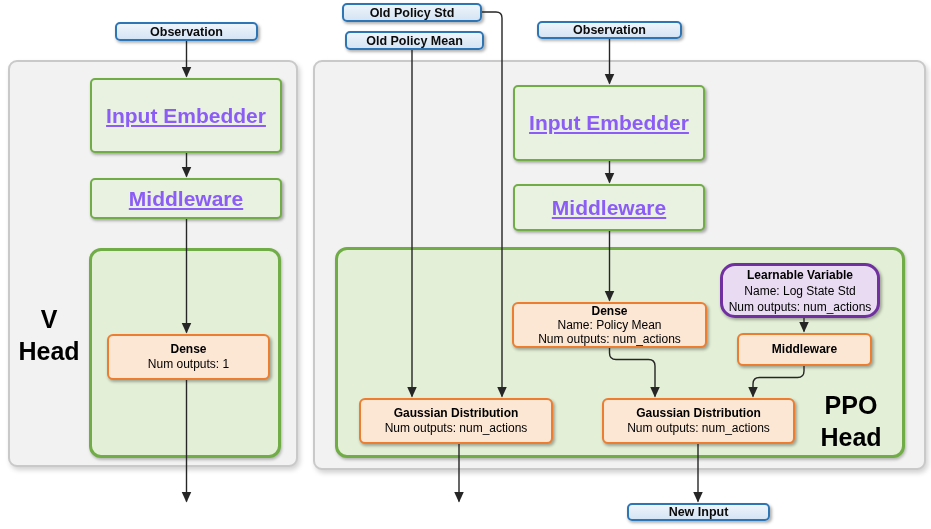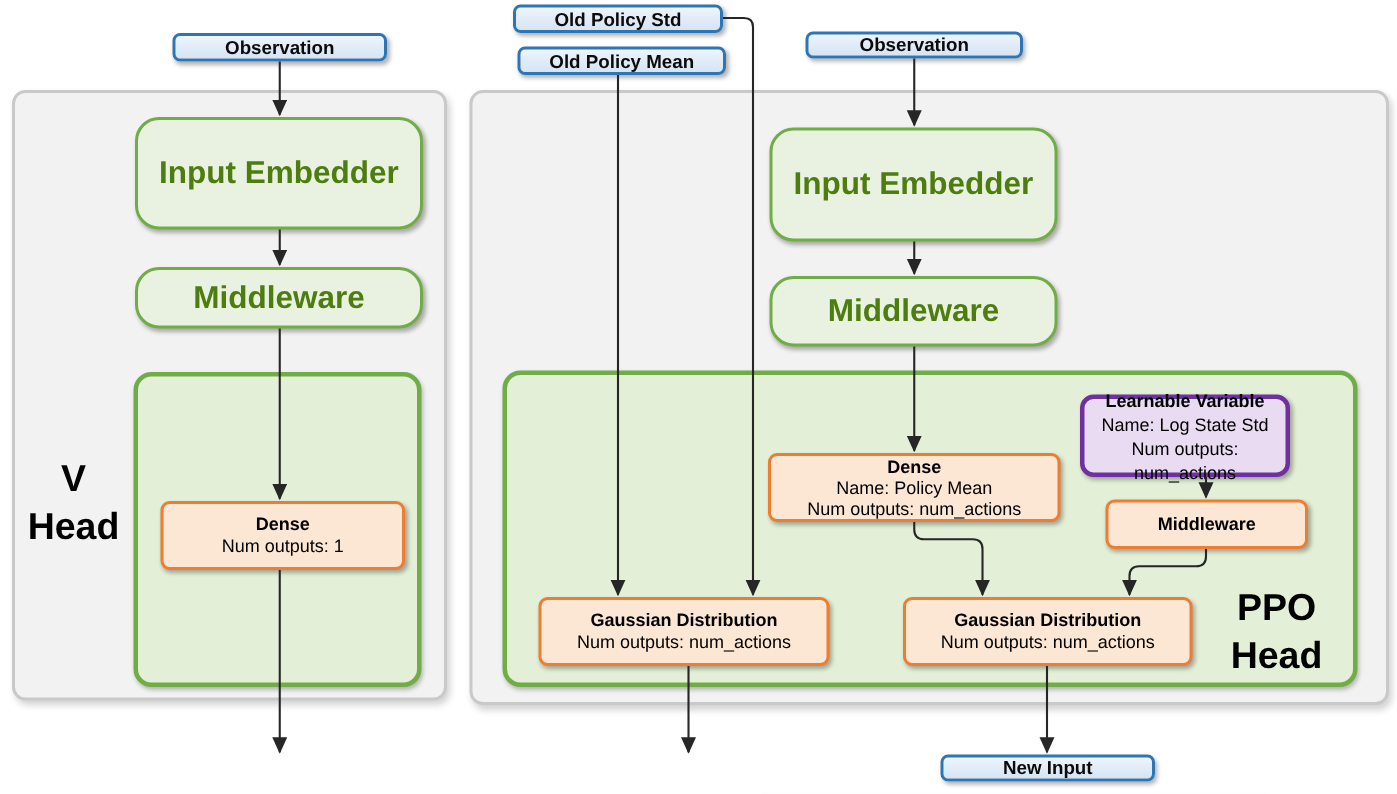--- a/index.html
+++ b/index.html
@@ -13,23 +13,23 @@
   }
   .gcontainer{
     position:absolute;background:#e3efd6;border:3px solid #70ad47;border-radius:12px;
     box-shadow:1px 2px 3px rgba(0,0,0,0.25);box-sizing:border-box;
   }
   .node{
     position:absolute;display:flex;flex-direction:column;align-items:center;justify-content:center;
     box-sizing:border-box;text-align:center;
   }
   .gblock{
-    background:#e9f2e0;border:2.5px solid #70ad47;border-radius:16px;
+    background:#e9f2e0;border:2.5px solid #70ad47;border-radius:5px;
     box-shadow:1.5px 2px 3px rgba(0,0,0,0.3);
-    font-weight:bold;font-size:21px;letter-spacing:0px;color:#4d7c0f;
+    font-weight:bold;font-size:21px;letter-spacing:0px;color:#8b5cf6;text-decoration:underline;
   }
   .oblock{
     background:#fce6d4;border:2.5px solid #ed7d31;border-radius:6px;
     box-shadow:1.5px 2px 3px rgba(0,0,0,0.3);color:#000;
   }
   .pblock{
     background:#e9dbf2;border:3px solid #7030a0;border-radius:9px;
     box-shadow:1.5px 2px 3px rgba(0,0,0,0.3);color:#000;
   }
   .io{
@@ -109,21 +109,21 @@
   </div>
   <div class="node oblock" style="left:359px;top:398px;width:194px;height:46px;">
     <div class="bt">Gaussian Distribution</div>
     <div class="bs">Num outputs: num_actions</div>
   </div>
   <div class="node oblock" style="left:602px;top:398px;width:193px;height:46px;">
     <div class="bt">Gaussian Distribution</div>
     <div class="bs">Num outputs: num_actions</div>
   </div>
 
-  <div class="node pblock" style="left:720px;top:263px;width:140px;height:55px;">
+  <div class="node pblock" style="left:720px;top:263px;width:160px;height:55px;border-radius:15px;">
     <div class="bt" style="line-height:16px;">Learnable Variable</div>
     <div class="bs" style="line-height:16px;">Name: Log State Std</div>
     <div class="bs" style="line-height:16px;">Num outputs: num_actions</div>
   </div>
 
   <svg class="wires" width="931" height="529" viewBox="0 0 931 529">
     <defs>
       <marker id="arr" markerUnits="userSpaceOnUse" markerWidth="14" markerHeight="12" refX="10" refY="5" orient="auto">
         <path d="M0,0 L11,5 L0,10 z" fill="#262626"></path>
       </marker>

